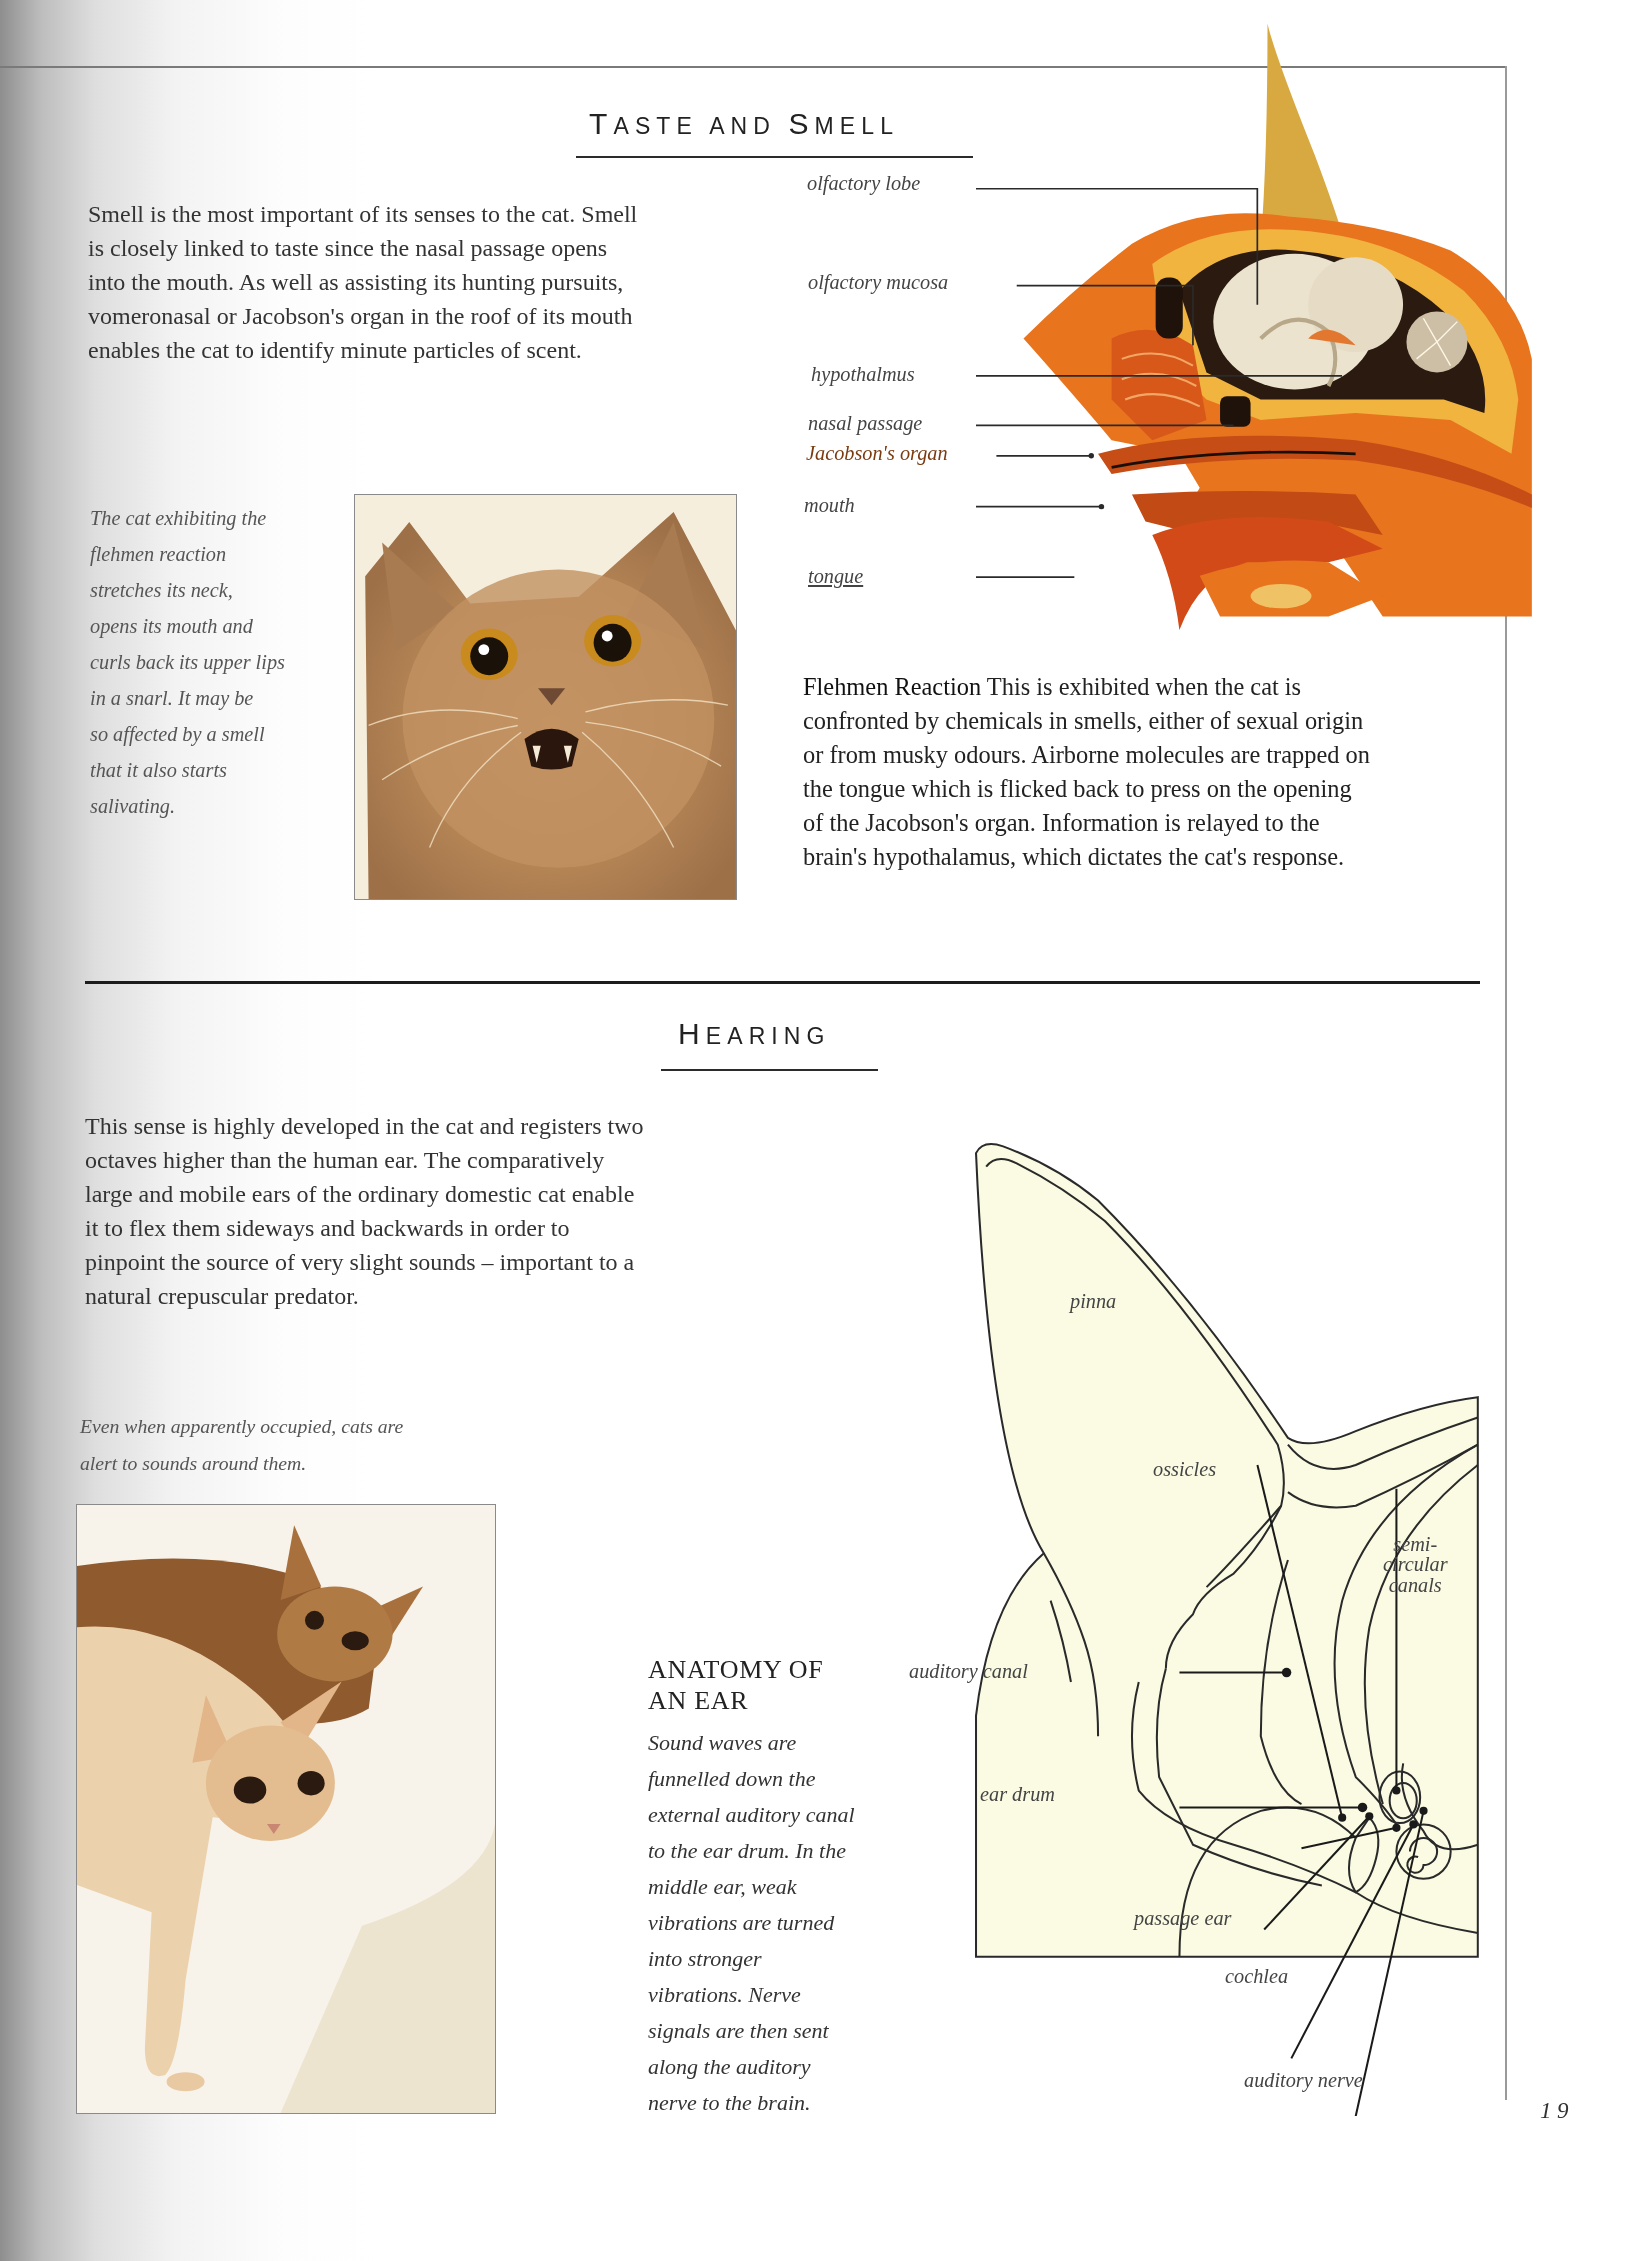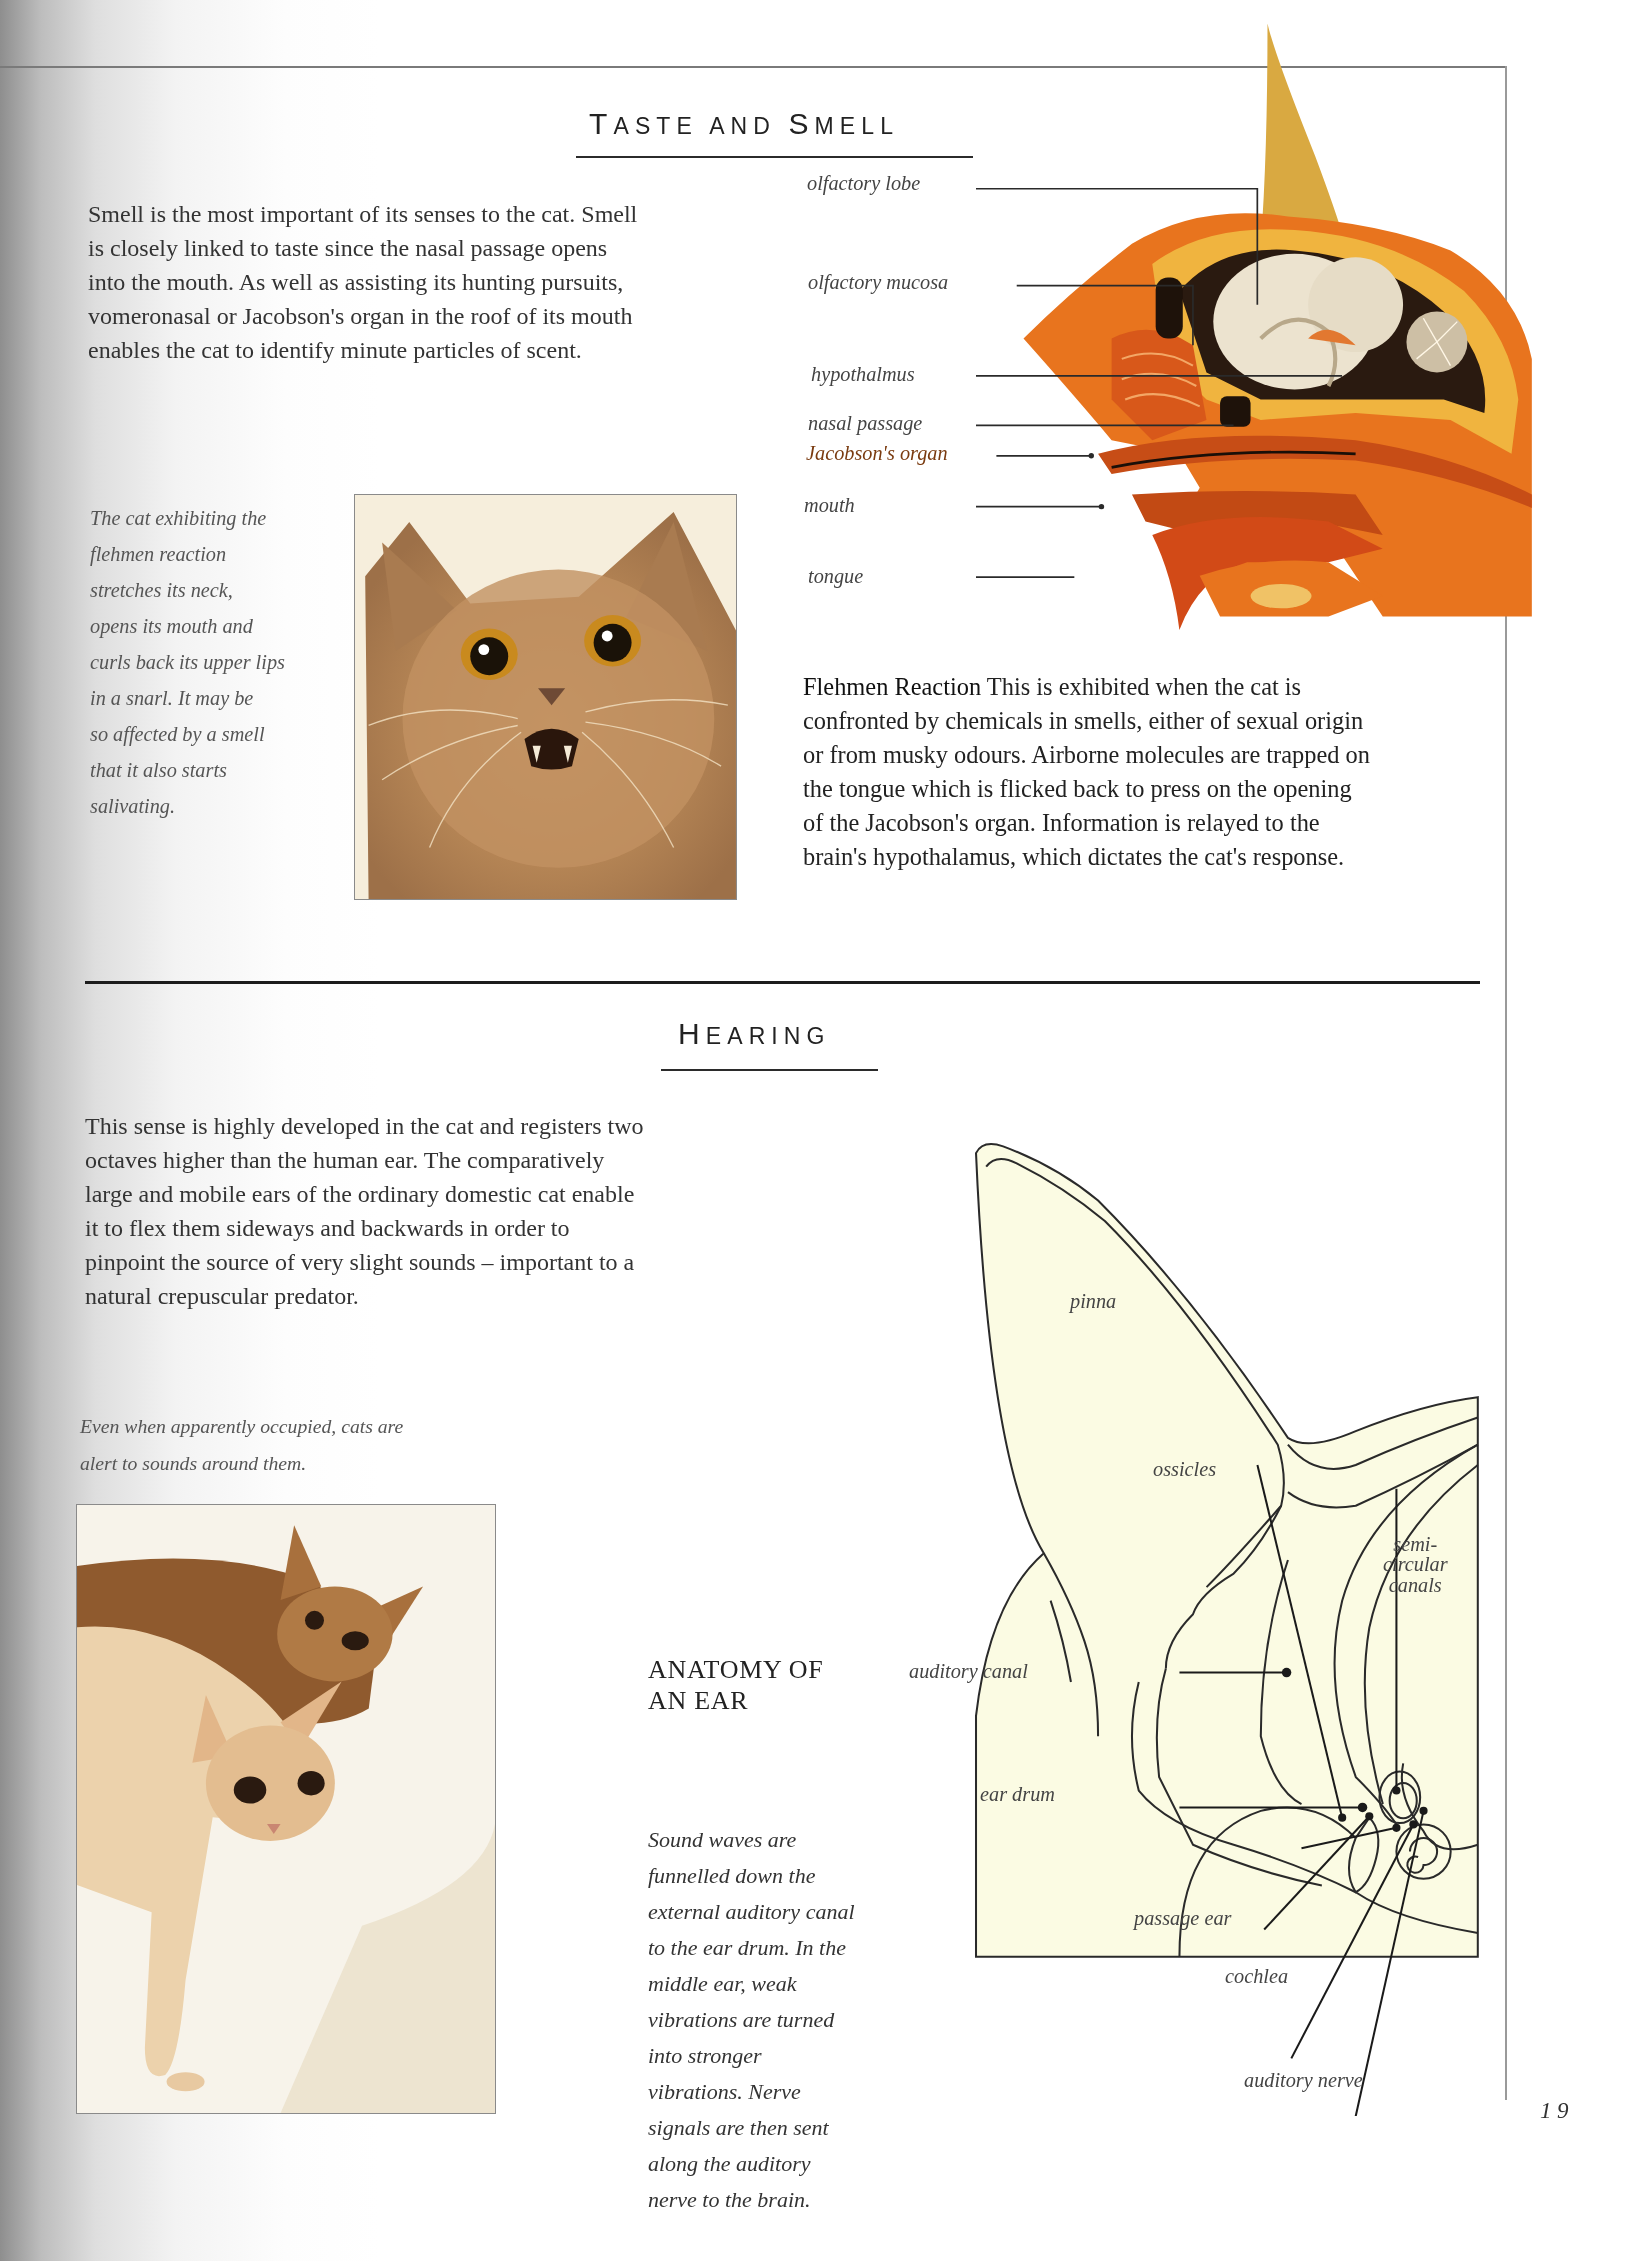--- a/index.html
+++ b/index.html
@@ -154,21 +154,21 @@
   <circle cx="170" cy="643" r="4" fill="#2a2a2a"></circle>
   <circle cx="185" cy="718" r="4" fill="#2a2a2a"></circle>
 </svg>
 
 <div class="label" style="left:807px; top:172px;">olfactory lobe</div>
 <div class="label" style="left:808px; top:271px;">olfactory mucosa</div>
 <div class="label" style="left:811px; top:363px;">hypothalmus</div>
 <div class="label" style="left:808px; top:412px;">nasal passage</div>
 <div class="label accent" style="left:806px; top:442px;">Jacobson's organ</div>
 <div class="label" style="left:804px; top:494px;text-align:center;">mouth</div>
-<div class="label" style="left:808px; top:565px;">tongue</div>
+<div class="label" style="left:808px; top:565px;text-decoration:underline;">tongue</div>
 
 <div class="flehmen" style="left:803px; top:670px;">
   <span class="line"><span class="lead">Flehmen Reaction</span><span> This is exhibited when the cat is</span></span>
   <span class="line">confronted by chemicals in smells, either of sexual origin</span>
   <span class="line">or from musky odours. Airborne molecules are trapped on</span>
   <span class="line">the tongue which is flicked back to press on the opening</span>
   <span class="line">of the Jacobson's organ. Information is relayed to the</span>
   <span class="line">brain's hypothalamus, which dictates the cat's response.</span>
 </div>
 
@@ -213,21 +213,21 @@
     <ellipse cx="345" cy="410" rx="20" ry="18" fill="#2a1a10"></ellipse>
     <path d="M280,470 L300,470 L290,485 Z" fill="#c98672"></path>
     <ellipse cx="160" cy="850" rx="28" ry="14" fill="#e8c9a1"></ellipse>
   </svg>
 </div>
 
 <div class="anatomy-title" style="left:648px; top:1654px;">
   <span class="line">ANATOMY OF</span>
   <span class="line">AN EAR</span>
 </div>
-<div class="anatomy-body" style="left:648px; top:1822px;">
+<div class="anatomy-body" style="left:648px; top:1725px;">
   <span class="line">Sound waves are</span>
   <span class="line">funnelled down the</span>
   <span class="line">external auditory canal</span>
   <span class="line">to the ear drum. In the</span>
   <span class="line">middle ear, weak</span>
   <span class="line">vibrations are turned</span>
   <span class="line">into stronger</span>
   <span class="line">vibrations. Nerve</span>
   <span class="line">signals are then sent</span>
   <span class="line">along the auditory</span>

